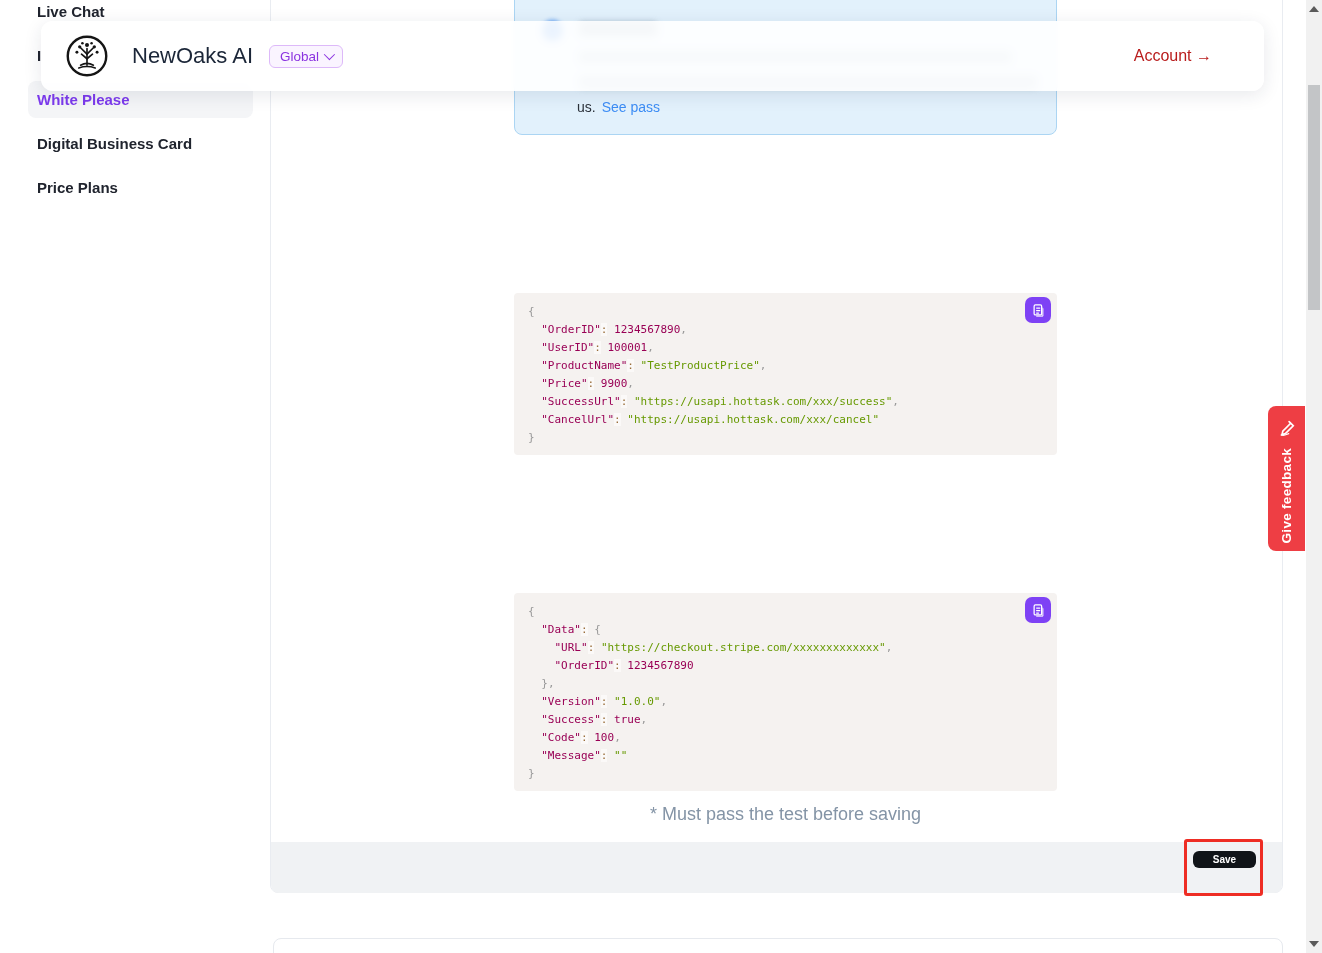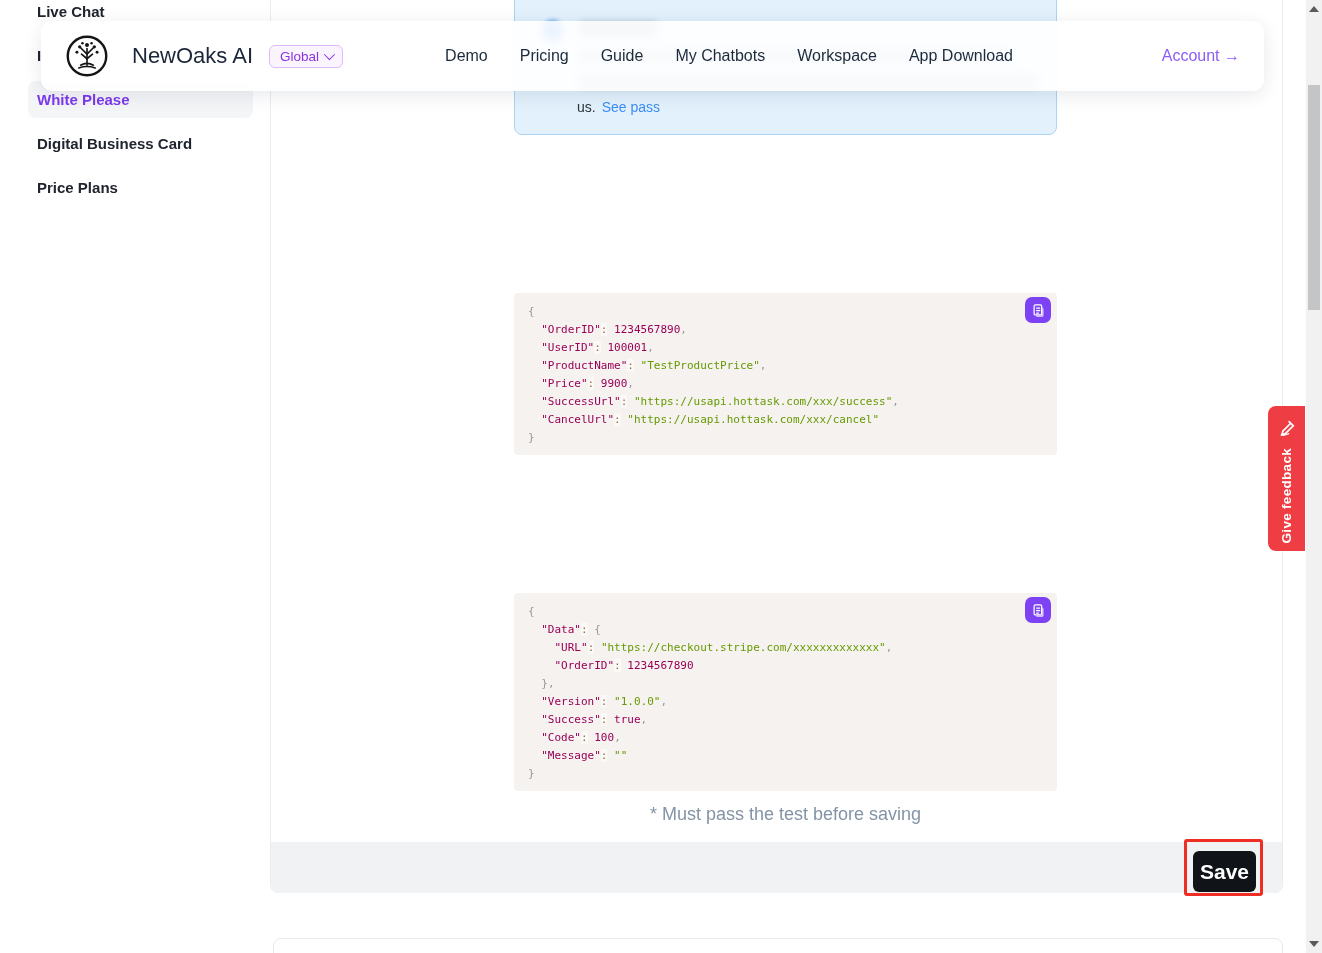--- a/index.html
+++ b/index.html
@@ -47,21 +47,21 @@
   .brand { font-size:22px; font-weight:500; color:#1b2638; margin-left:23px; white-space:nowrap; }
   .region-pill {
     margin-left:16px; font-size:13.5px; color:#8b33e0; background:#faf4ff;
     border:1px solid #ddb9f9; border-radius:6px; padding:3px 10px; cursor:pointer;
     display:flex; align-items:center; gap:5px; white-space:nowrap;
   }
   .chev { width:8px; height:8px; border-right:1.6px solid #8b33e0; border-bottom:1.6px solid #8b33e0;
     transform:rotate(45deg) translateY(-2px); }
   .nav-links { display:flex; gap:32px; margin-left:102px; }
   .nav-link { font-size:16px; color:#1d2a3a; cursor:pointer; white-space:nowrap; }
-  .nav-account { margin-left:auto; margin-right:0; font-size:16px; color:#8b5cf6; cursor:pointer; white-space:nowrap; }
+  .nav-account { margin-left:auto; margin-right:28px; font-size:16px; color:#b91c1c; cursor:pointer; white-space:nowrap; }
 
   
   .form-row { position:absolute; left:271px; width:786px; display:flex; }
   .form-label { width:234px; text-align:right; font-size:14px; color:#5f6368; padding-right:9px; white-space:nowrap; }
   .req { color:#f05050; margin-right:3px; }
   .ctrl { flex:1; }
 
   .url-input {
     width:543px; height:34px; border:1px solid #dcdfe6; border-radius:6px;
     padding:0 12px; font-size:13.5px; color:#3c4043; background:#fff; outline:none;
@@ -102,22 +102,22 @@
     font-size:14px; color:#5f6672; cursor:pointer; font-family:"Liberation Sans", sans-serif;
   }
   .resp-label { position:absolute; left:514px; top:565px; font-size:14px; font-weight:700; color:#262b33; }
   .note { position:absolute; left:514px; top:804px; width:543px; text-align:center; font-size:18px; color:#8494a6; z-index:2; }
 
   .save-annotation {
     position:absolute; left:1184px; top:839px; width:79px; height:57px;
     border:3px solid #ee2d24; border-radius:3px; z-index:6; pointer-events:none;
   }
   .save-btn {
-    position:absolute; left:1193px; top:851px; width:63px; height:41px;
-    background:#101418; color:#fff; font-size:21px; font-weight:700;
+    position:absolute; left:1193px; top:851px; width:63px; height:17px;
+    background:#101418; color:#fff; font-size:10px; font-weight:700;
     border:none; border-radius:6px; cursor:pointer; z-index:5;
     font-family:"Liberation Sans", sans-serif;
   }
 
   .bottom-card {
     position:absolute; left:273px; top:938px; width:1010px; height:40px;
     background:#fff; border:1px solid #e6e9ee; border-radius:8px; z-index:2;
   }
 
   
@@ -184,28 +184,20 @@
         <circle cx="19" cy="10" r="1.4"></circle>
           <circle cx="29" cy="10" r="1.4"></circle>
       </g>
     </svg>
   </div>
   <div class="brand">NewOaks AI</div>
   <div class="region-pill">
     <span>Global</span>
     <span class="chev"></span>
   </div>
-  <div class="nav-links">
-    <span class="nav-link">Demo</span>
-    <span class="nav-link">Pricing</span>
-    <span class="nav-link">Guide</span>
-    <span class="nav-link">My Chatbots</span>
-    <span class="nav-link">Workspace</span>
-    <span class="nav-link">App Download</span>
-  </div>
   <div class="nav-account">Account →</div>
 </div>
 
 <div class="form-row" style="top:164px; align-items:center;">
   <div class="form-label">
     <span class="req">*</span><span>Payment Url:</span>
   </div>
   <div class="ctrl">
     <input class="url-input" type="text" value="https://cloud.activepieces.com/api/v1/webhooks/EKJHCo2908RfbKeWi2fXo/sync" style="">
   </div>

